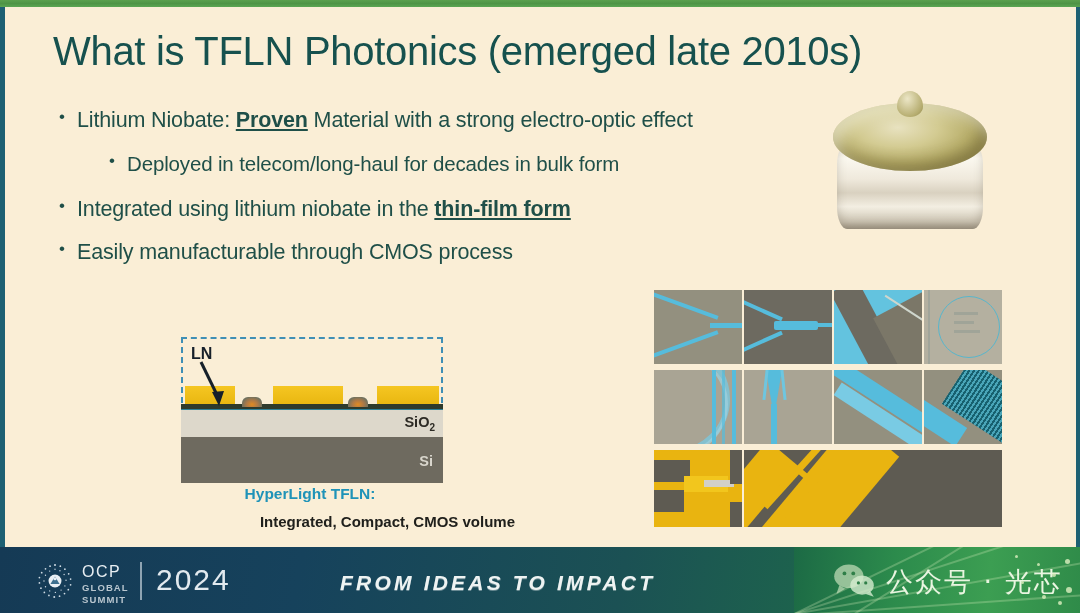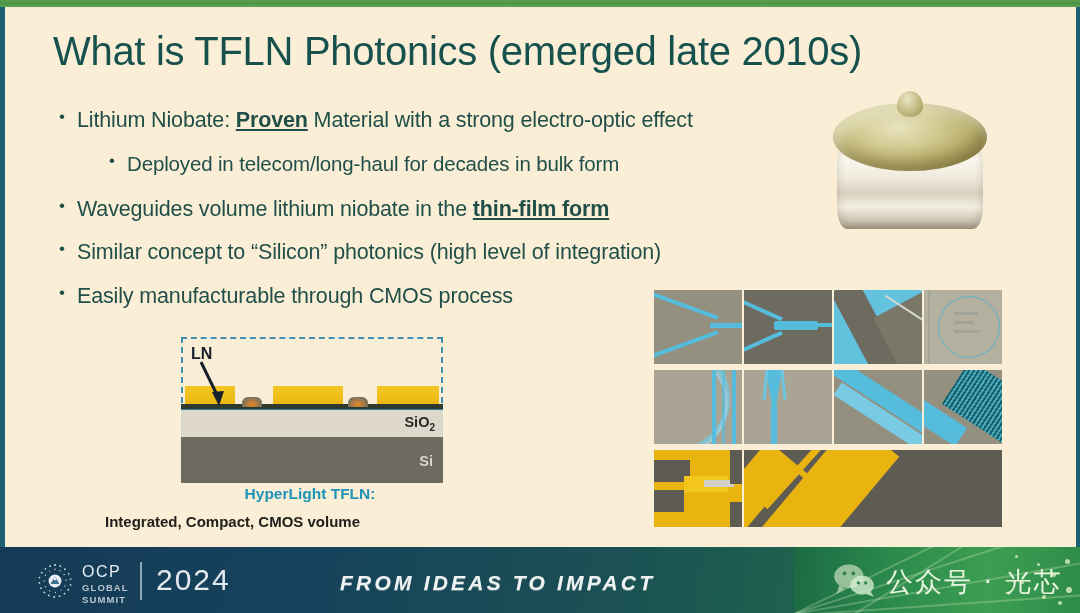--- a/index.html
+++ b/index.html
@@ -127,21 +127,21 @@
     position:absolute; left:10px; top:8px;
     font-size:16px; font-weight:bold; color:#17202a;
   }
   .ln-arrow { position:absolute; left:14px; top:22px; width:36px; height:50px; }
 
   .hl-caption {
     position:absolute; left:110px; top:478px; width:390px; text-align:center;
     font-size:15.5px; font-weight:bold; color:#1f93b8;
   }
   .vol-caption {
-    position:absolute; left:100px; top:506px; width:410px; text-align:left;
+    position:absolute; left:100px; top:506px; width:410px; text-align:right;
     font-size:15px; font-weight:bold; color:#20201c;
   }
 
   
   .grid { position:absolute; left:649px; top:283px; width:348px; height:237px; }
   .grow { position:absolute; left:0; width:348px; height:74px; display:flex; gap:2px; }
   .gr1 { top:0; }
   .gr2 { top:80px; }
   .gr3 { top:160px; height:77px; }
   .cell { position:relative; overflow:hidden; }
@@ -230,24 +230,21 @@
     <div class="title">What is TFLN Photonics (emerged late 2010s)</div>
 
     <div class="bullets">
       <div class="bullet">
         <span>Lithium Niobate: </span><b>Proven</b><span> Material with a strong electro-optic effect</span>
       </div>
       <div class="bullet lvl2">
         <span>Deployed in telecom/long-haul for decades in bulk form</span>
       </div>
       <div class="bullet">
-        <span>Waveguides volume lithium niobate in the </span><b>thin-film form</b>
-      </div>
-      <div class="bullet">
-        <span>Similar concept to “Silicon” photonics (high level of integration)</span>
+        <span>Integrated using lithium niobate in the </span><b>thin-film form</b>
       </div>
       <div class="bullet">
         <span>Easily manufacturable through CMOS process</span>
       </div>
     </div>
 
     <div class="boule">
       <div class="boule-body"></div>
       <div class="boule-seam"></div>
       <div class="boule-flat"></div>

